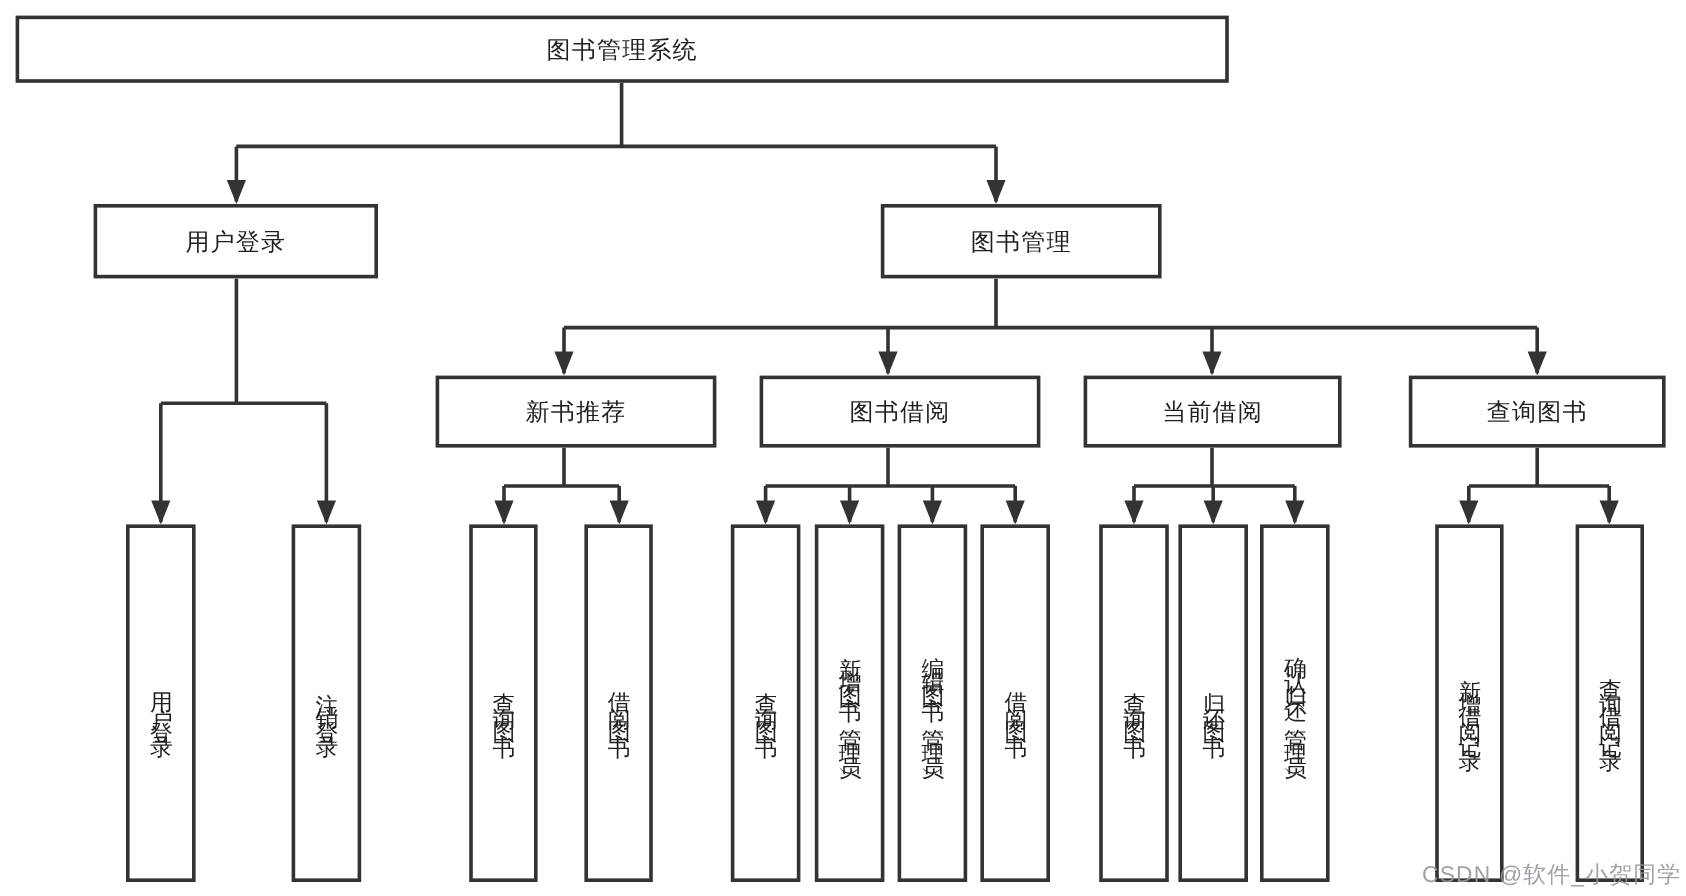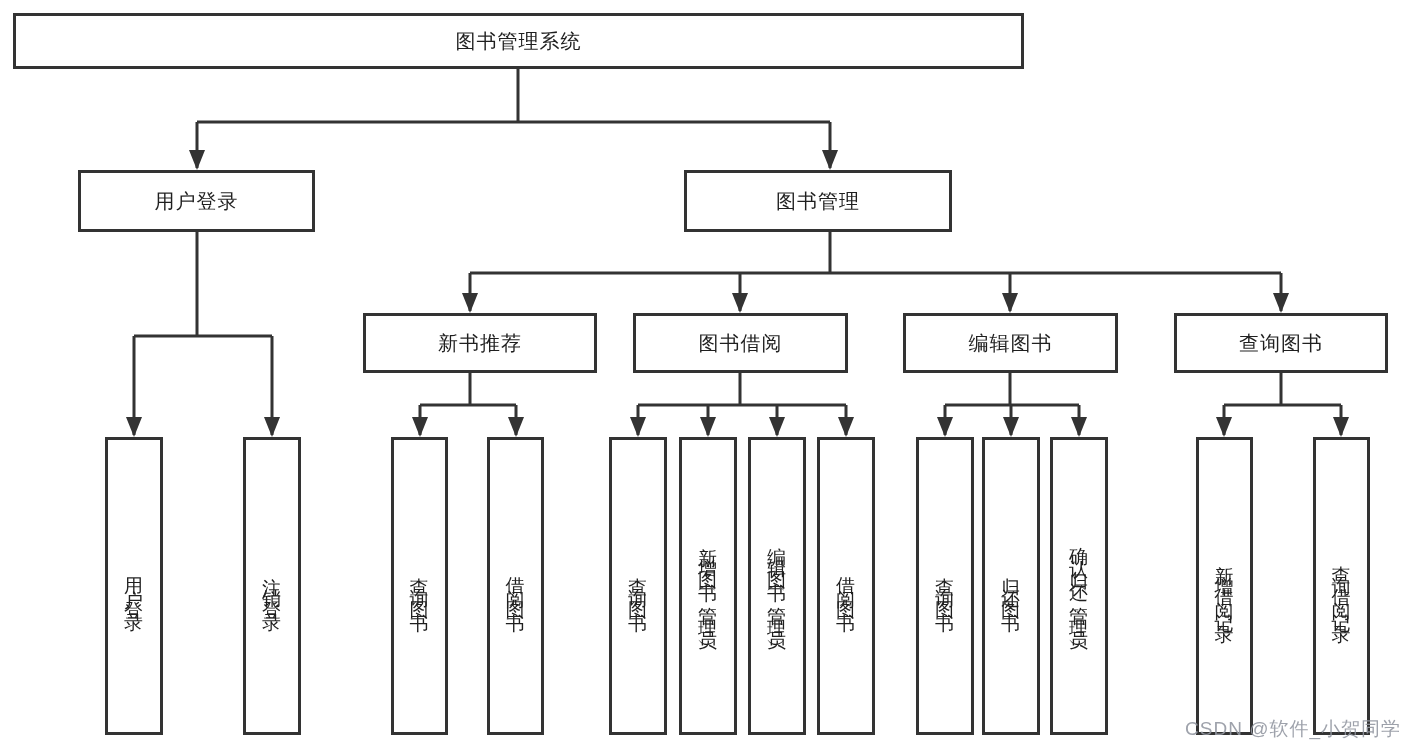--- a/index.html
+++ b/index.html
@@ -102,32 +102,32 @@
     </g>
   </svg>
 
   <div class="hbox" style="left:13px;top:13px;width:1011px;height:56px">
     <span class="lbl">图书管理系统</span>
   </div>
 
   <div class="hbox" style="left:78px;top:170px;width:237px;height:62px">
     <span class="lbl">用户登录</span>
   </div>
-  <div class="hbox" style="left:684px;top:170px;width:268px;height:62px">
+  <div class="hbox" style="left:734px;top:170px;width:234px;height:62px">
     <span class="lbl">图书管理</span>
   </div>
 
   <div class="hbox" style="left:363px;top:313px;width:234px;height:60px">
     <span class="lbl">新书推荐</span>
   </div>
-  <div class="hbox" style="left:633px;top:313px;width:215px;height:60px">
+  <div class="hbox" style="left:633px;top:313px;width:234px;height:60px">
     <span class="lbl">图书借阅</span>
   </div>
   <div class="hbox" style="left:903px;top:313px;width:215px;height:60px">
-    <span class="lbl">编辑图书</span>
+    <span class="lbl">当前借阅</span>
   </div>
   <div class="hbox" style="left:1174px;top:313px;width:214px;height:60px">
     <span class="lbl">查询图书</span>
   </div>
 
   <div class="vbox" style="left:105px;width:58px">
     <span class="vlbl">用户登录</span>
   </div>
   <div class="vbox" style="left:243px;width:58px">
     <span class="vlbl">注销登录</span>

